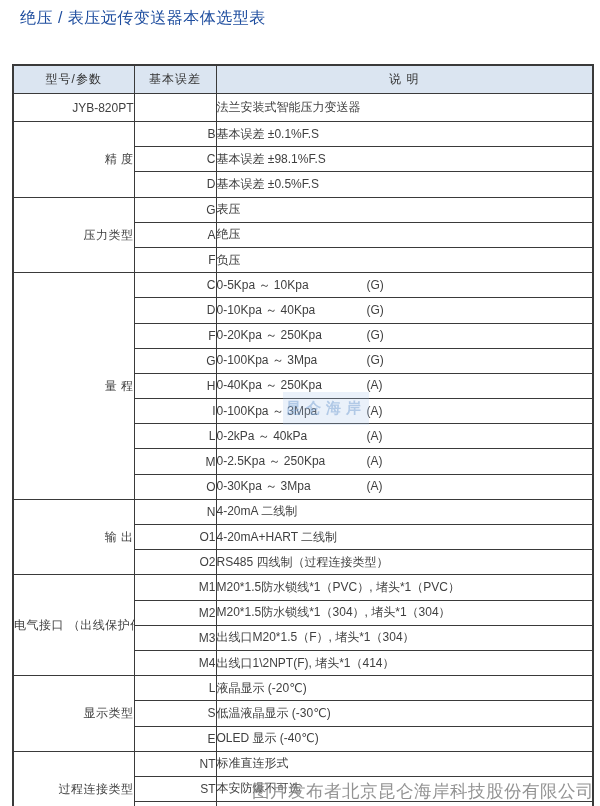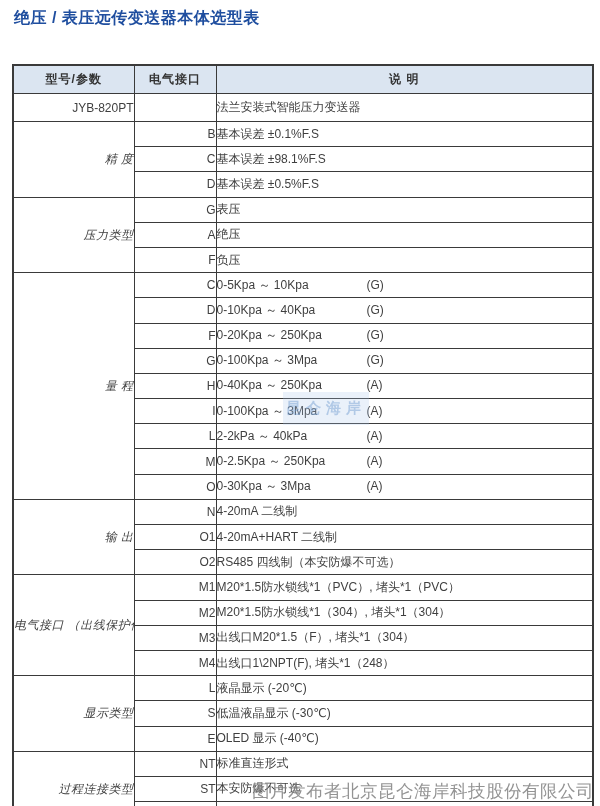--- a/index.html
+++ b/index.html
@@ -9,24 +9,24 @@
   }
   body {
     position: relative;
     width: 600px;
     height: 806px;
     overflow: hidden;
     font-family: "Liberation Sans", "DejaVu Sans", sans-serif;
   }
   .page-title {
     position: absolute;
-    left: 14px;
+    left: 20px;
     top: 8px;
     font-size: 16px;
-    font-weight: bold;
+    font-weight: normal;
     color: #1f4e9f;
     letter-spacing: 0.5px;
   }
   table.spec {
     position: absolute;
     left: 12px;
     top: 64px;
     width: 580px;
     border-collapse: collapse;
     table-layout: fixed;
@@ -36,36 +36,35 @@
     border: 1.5px solid #3a3a3a;
     font-size: 12px;
     color: #3f3f3f;
     padding: 0;
     overflow: hidden;
     white-space: nowrap;
   }
   table.spec thead th {
     background: #dbe5f1;
     height: 27px;
-    font-weight: bold;
+    font-weight: normal;
     text-align: center;
     color: #333333;
     letter-spacing: 1px;
   }
   table.spec td {
     height: 24.2px;
   }
   td.model-cell, td.code-cell, td.group-cell {
     text-align: right;
   }
   td.group-cell {
     white-space: pre-line;
     line-height: 1.35;
     letter-spacing: 0.5px;
-    font-style: italic;
   }
   td.desc-cell {
     text-align: left;
     padding-left: 15px;
     border-radius: 10px;
   }
   .range-val {
     display: inline-block;
     width: 150px;
   }
@@ -100,21 +99,21 @@
 
 <table class="spec">
   <colgroup>
     <col style="width:121px">
     <col style="width:82px">
     <col style="width:377px">
   </colgroup>
   <thead>
     <tr>
       <th>型号/参数</th>
-      <th>电气接口</th>
+      <th>基本误差</th>
       <th>说  明</th>
     </tr>
   </thead>
   <tbody>
 
   <tr>
         <td class="model-cell" style="height: 27px;">JYB-820PT</td>
         <td class="code-cell"></td>
         <td class="desc-cell">法兰安装式智能压力变送器</td>
       </tr>
@@ -164,60 +163,60 @@
       <tr>
         <td class="code-cell">H</td>
         <td class="desc-cell"><span class="range-val">0-40Kpa ～ 250Kpa</span><span>(A)</span></td>
       </tr>
       <tr>
         <td class="code-cell">I</td>
         <td class="desc-cell"><span class="range-val">0-100Kpa ～ 3Mpa</span><span>(A)</span></td>
       </tr>
       <tr>
         <td class="code-cell">L</td>
-        <td class="desc-cell"><span class="range-val">2-2kPa ～ 40kPa</span><span>(A)</span></td>
+        <td class="desc-cell"><span class="range-val">0-2kPa ～ 40kPa</span><span>(A)</span></td>
       </tr>
       <tr>
         <td class="code-cell">M</td>
         <td class="desc-cell"><span class="range-val">0-2.5Kpa ～ 250Kpa</span><span>(A)</span></td>
       </tr>
       <tr>
         <td class="code-cell">O</td>
         <td class="desc-cell"><span class="range-val">0-30Kpa ～ 3Mpa</span><span>(A)</span></td>
       </tr>
       <tr>
         <td class="group-cell" rowspan="3">输  出</td>
         <td class="code-cell">N</td>
         <td class="desc-cell">4-20mA 二线制</td>
       </tr>
       <tr>
         <td class="code-cell">O1</td>
         <td class="desc-cell">4-20mA+HART 二线制</td>
       </tr>
       <tr>
         <td class="code-cell">O2</td>
-        <td class="desc-cell">RS485 四线制（本安防爆不可选）</td>
+        <td class="desc-cell">RS485 四线制（过程连接类型）</td>
       </tr>
       <tr>
         <td class="group-cell" rowspan="4">电气接口
 （出线保护件）</td>
         <td class="code-cell">M1</td>
         <td class="desc-cell">M20*1.5防水锁线*1（PVC）, 堵头*1（PVC）</td>
       </tr>
       <tr>
         <td class="code-cell">M2</td>
         <td class="desc-cell">M20*1.5防水锁线*1（304）, 堵头*1（304）</td>
       </tr>
       <tr>
         <td class="code-cell">M3</td>
         <td class="desc-cell">出线口M20*1.5（F）, 堵头*1（304）</td>
       </tr>
       <tr>
         <td class="code-cell">M4</td>
-        <td class="desc-cell">出线口1\2NPT(F), 堵头*1（248）</td>
+        <td class="desc-cell">出线口1\2NPT(F), 堵头*1（414）</td>
       </tr>
       <tr>
         <td class="group-cell" rowspan="3">显示类型</td>
         <td class="code-cell">L</td>
         <td class="desc-cell">液晶显示 (-20℃)</td>
       </tr>
       <tr>
         <td class="code-cell">S</td>
         <td class="desc-cell">低温液晶显示 (-30℃)</td>
       </tr>

